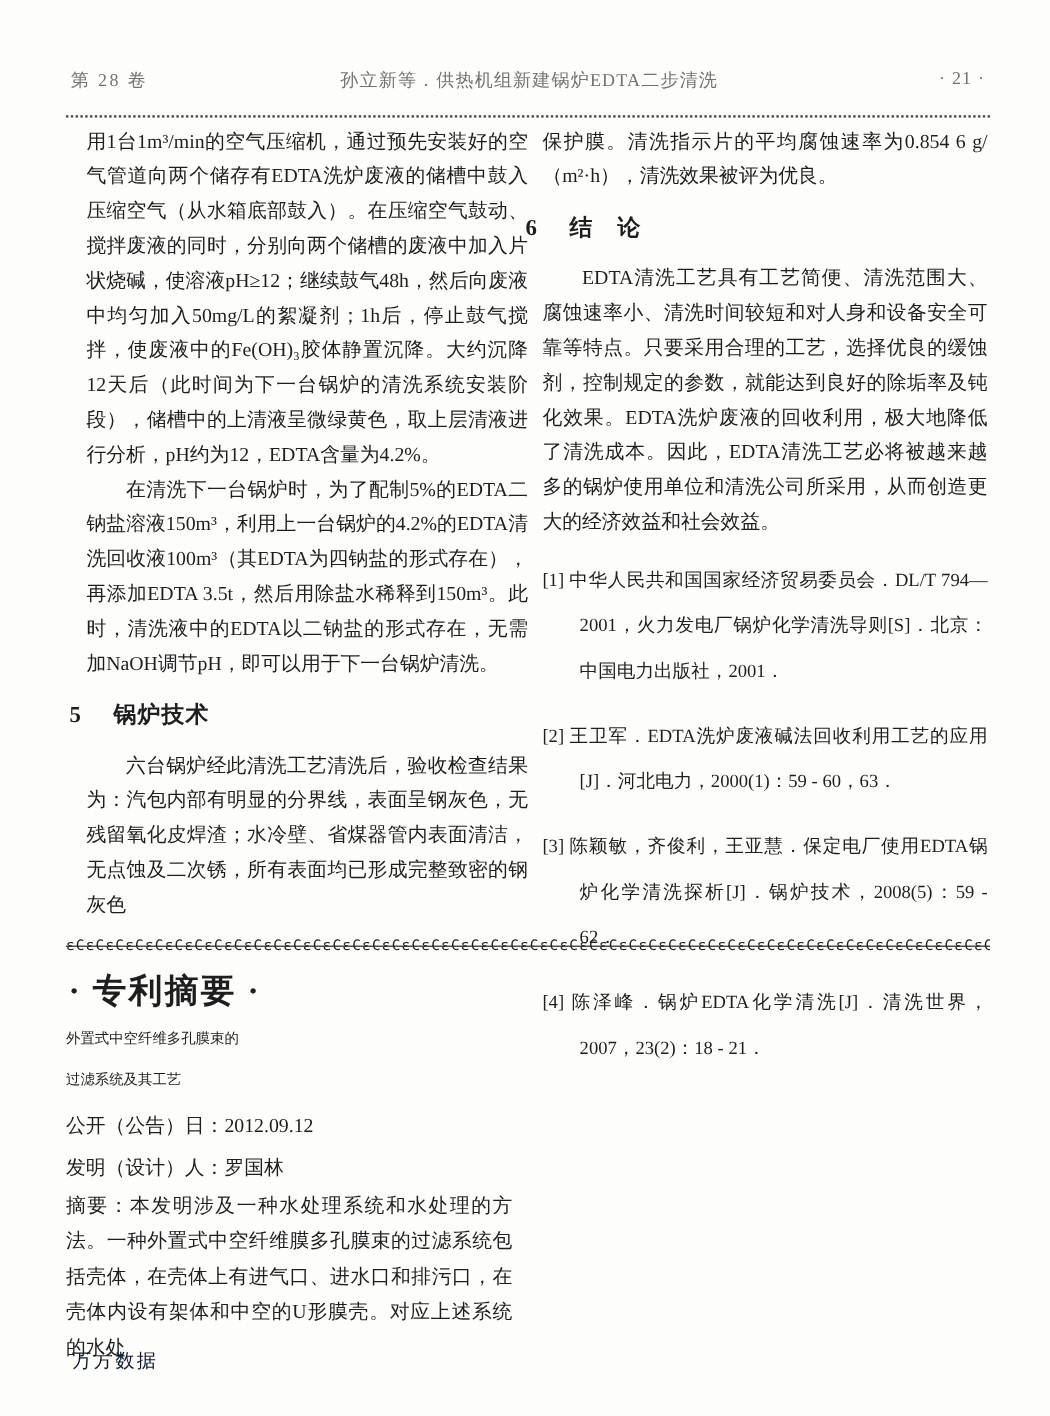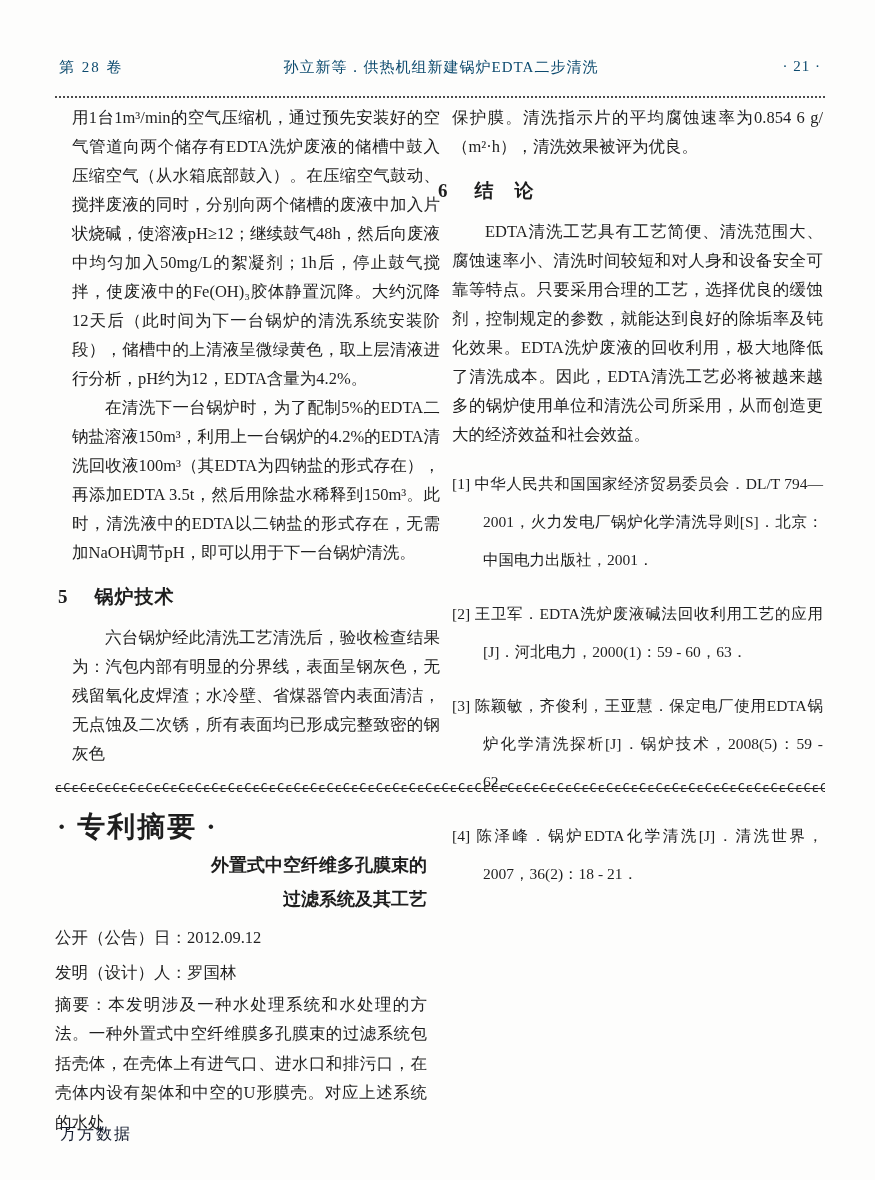--- a/index.html
+++ b/index.html
@@ -6,21 +6,21 @@
   .page{
     position:relative;
     width:875px;height:1180px;
     margin:0 auto;
     background:#fdfdfc;
     font-family:"Liberation Serif","DejaVu Serif",serif;
     color:#1e1e1e;
     overflow:hidden;
   }
   
-  .hdr{position:absolute;top:58px;left:55px;right:48px;height:24px;font-size:15px;color:#0c4a6e;}
+  .hdr{position:absolute;top:58px;left:55px;right:48px;height:24px;font-size:15px;color:#737373;}
   .hdr .vol{position:absolute;left:4px;top:0;letter-spacing:2px;}
   .hdr .run{position:absolute;left:0;right:0;top:0;text-align:center;letter-spacing:1px;}
   .hdr .pg{position:absolute;right:6px;top:0;letter-spacing:1px;}
   .hdr-rule{position:absolute;top:96px;left:55px;right:50px;border-top:2px dotted #4a4a4a;height:0;}
   
   .col{position:absolute;top:103px;font-size:16.5px;line-height:29px;text-align:justify;text-justify:inter-ideograph;}
   .col-left{left:72px;width:368px;}
   .col-right{left:452px;width:371px;}
   .col p{margin:0;}
   .indent{text-indent:2em;}
@@ -29,21 +29,21 @@
   .refs-head{margin:16px 0 12px 0;font-size:17px;font-weight:bold;text-align:center;letter-spacing:2px;}
   .ref{font-size:15.5px;line-height:38px;padding-left:2em;text-indent:-2em;text-align:justify;margin-top:16px;}
   
   .patent{position:absolute;top:781px;left:55px;right:50px;}
   .ornament{font-family:"DejaVu Sans Mono",monospace;font-size:12px;line-height:14px;color:#222;
             white-space:nowrap;overflow:hidden;text-decoration:line-through;letter-spacing:1px;height:15px;}
   .patent-cols{display:flex;gap:12px;}
   .pat-left{width:372px;font-size:16.5px;line-height:29.5px;text-align:justify;}
   .pat-right{width:373px;font-size:16.5px;line-height:31px;text-align:justify;margin-top:46px;}
   .pat-label{font-size:28px;font-weight:bold;margin:16px 0 6px 2px;letter-spacing:2px;}
-  .pat-title{font-size:18px;font-weight:bold;text-align:right;line-height:34px;margin-bottom:4px;}
+  .pat-title{font-size:12px;font-weight:normal;text-align:left;line-height:34px;margin-bottom:4px;}
   .pat-info{line-height:35px;text-align:left;}
   .pat-abstract{margin-top:2px;}
   
   .wm{position:absolute;left:60px;top:1124px;font-size:16px;color:#0f172a;letter-spacing:2px;
       font-family:"Liberation Sans","DejaVu Sans",sans-serif;}
 </style>
 </head>
 <body>
 
 <div class="page">
@@ -66,21 +66,21 @@
 
   <div class="col col-right">
     <p>保护膜。清洗指示片的平均腐蚀速率为0.854 6 g/（m²·h），清洗效果被评为优良。</p>
     <div class="sec-head">
       <span class="no">6</span><span>结　论</span>
     </div>
     <p class="indent">EDTA清洗工艺具有工艺简便、清洗范围大、腐蚀速率小、清洗时间较短和对人身和设备安全可靠等特点。只要采用合理的工艺，选择优良的缓蚀剂，控制规定的参数，就能达到良好的除垢率及钝化效果。EDTA洗炉废液的回收利用，极大地降低了清洗成本。因此，EDTA清洗工艺必将被越来越多的锅炉使用单位和清洗公司所采用，从而创造更大的经济效益和社会效益。</p>
     <div class="ref">[1] 中华人民共和国国家经济贸易委员会．DL/T 794—2001，火力发电厂锅炉化学清洗导则[S]．北京：中国电力出版社，2001．</div>
     <div class="ref">[2] 王卫军．EDTA洗炉废液碱法回收利用工艺的应用[J]．河北电力，2000(1)：59 - 60，63．</div>
     <div class="ref">[3] 陈颖敏，齐俊利，王亚慧．保定电厂使用EDTA锅炉化学清洗探析[J]．锅炉技术，2008(5)：59 - 62．</div>
-    <div class="ref">[4] 陈泽峰．锅炉EDTA化学清洗[J]．清洗世界，2007，36(2)：18 - 21．</div>
+    <div class="ref">[4] 陈泽峰．锅炉EDTA化学清洗[J]．清洗世界，2007，23(2)：18 - 21．</div>
   </div>
 
   <div class="patent">
     <div class="ornament">ɛCɛCɛCɛCɛCɛCɛCɛCɛCɛCɛCɛCɛCɛCɛCɛCɛCɛCɛCɛCɛCɛCɛCɛCɛCɛCɛCɛCɛCɛCɛCɛCɛCɛCɛCɛCɛCɛCɛCɛCɛCɛCɛCɛCɛCɛCɛCɛCɛCɛCɛCɛCɛCɛCɛCɛCɛCɛCɛCɛCɛCɛCɛCɛCɛCɛCɛCɛCɛCɛC</div>
     <div class="patent-cols">
       <div class="pat-left">
         <div class="pat-label">· 专利摘要 ·</div>
         <div class="pat-title">
           <div>外置式中空纤维多孔膜束的</div>
           <div>过滤系统及其工艺</div>

